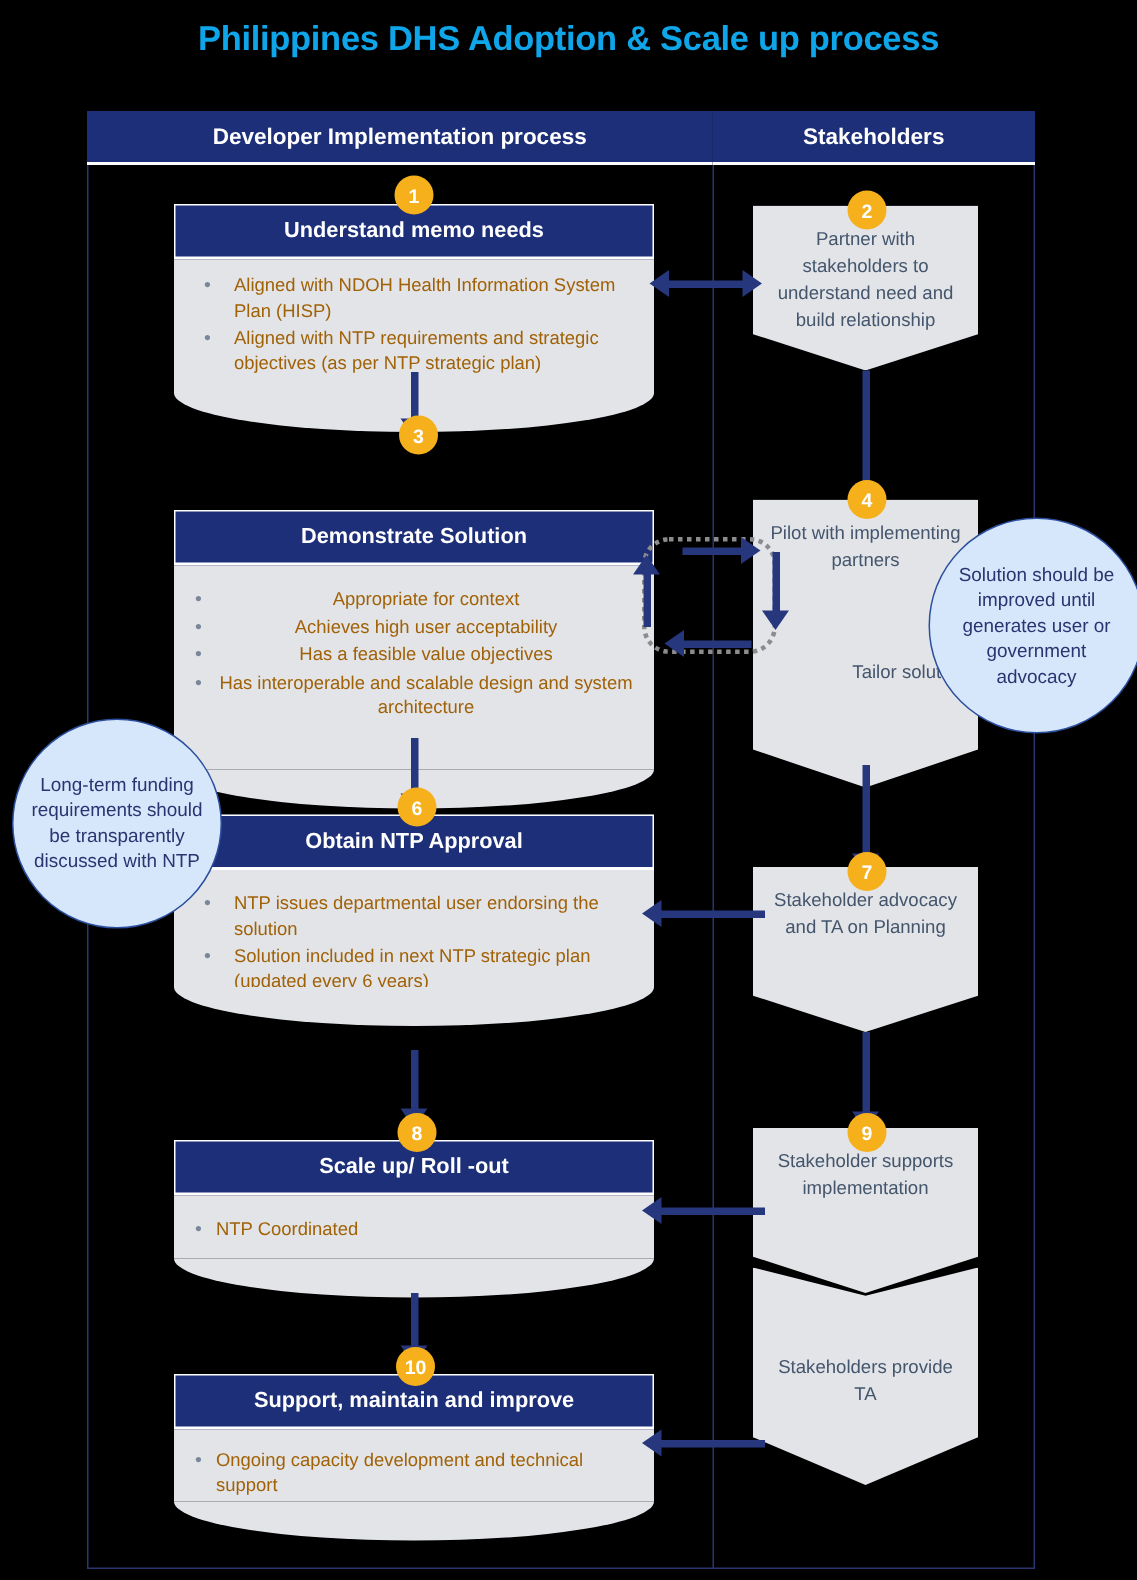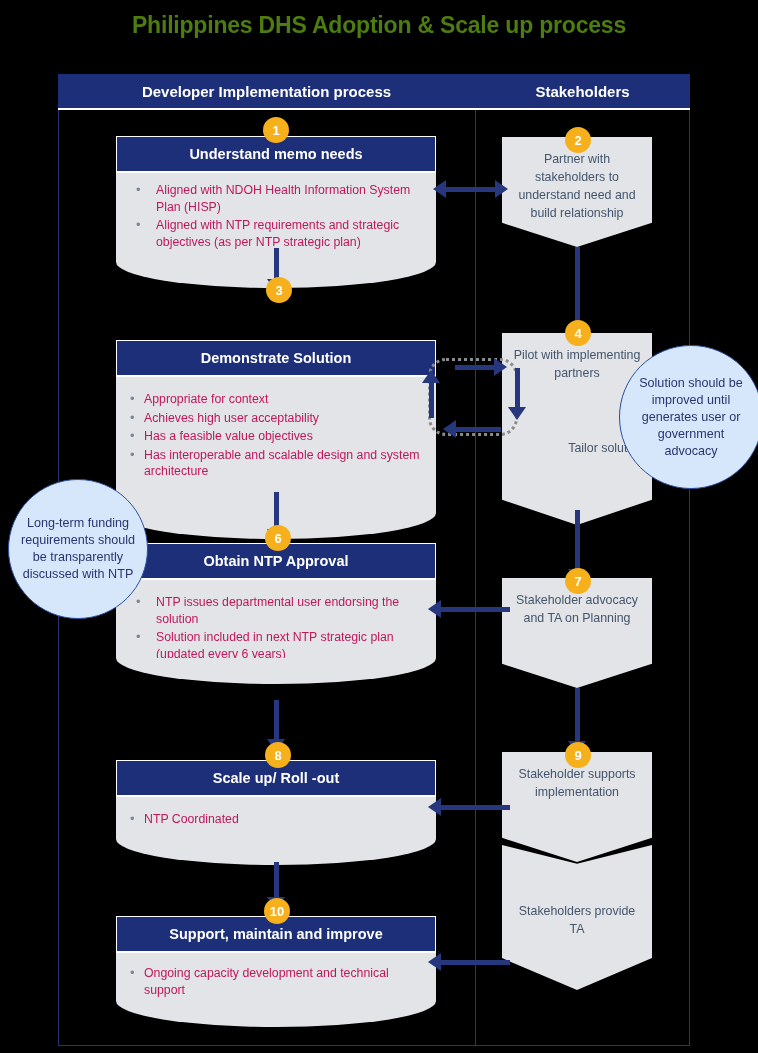--- a/index.html
+++ b/index.html
@@ -16,21 +16,21 @@
   }
   #stage { position: absolute; inset: 0; }
 
   
   .title {
     position: absolute;
     left: 0; top: 12px; width: 758px;
     text-align: center;
     font-size: 23px;
     font-weight: bold;
-    color: #4d7c0f;
+    color: #0ea5e9;
     letter-spacing: -0.2px;
     white-space: nowrap;
   }
 
   
   .frame {
     position: absolute;
     left: 58px; top: 74px;
     width: 632px; height: 972px;
     border: 1px solid #2b3470;
@@ -67,21 +67,21 @@
     padding: 9px 6px;
     border: 1px solid #ffffff;
     border-bottom: 2px solid #ffffff;
   }
   .card-body {
     background: #e2e4e8;
     position: relative;
     padding: 9px 12px 10px 14px;
     font-size: 12.3px;
     line-height: 1.35;
-    color: #be185d;
+    color: #a16207;
   }
   
   .card-body::after {
     content: "";
     position: absolute;
     left: 0; right: 0; top: 100%;
     height: 26px;
     background: #e2e4e8;
     border-radius: 0 0 50% 50% / 0 0 100% 100%;
   }
@@ -284,21 +284,21 @@
     <div class="card-body">
       <ul class="blist wide">
         <li>Aligned with NDOH Health Information System Plan (HISP)</li>
         <li>Aligned with NTP requirements and strategic objectives (as per NTP strategic plan)</li>
       </ul>
     </div>
   </div>
 
   <div class="card" style="top:294px;margin-top:46px;">
     <div class="card-head">Demonstrate Solution</div>
-    <div class="card-body" style="padding-top:14px;height:136px;">
+    <div class="card-body" style="padding-top:14px;height:136px;text-align:center;">
       <ul class="blist">
         <li>Appropriate for context</li>
         <li>Achieves high user acceptability</li>
         <li>Has a feasible value objectives</li>
         <li>Has interoperable and scalable design and system architecture</li>
       </ul>
     </div>
   </div>
 
   <div class="card" style="top:543px;">

